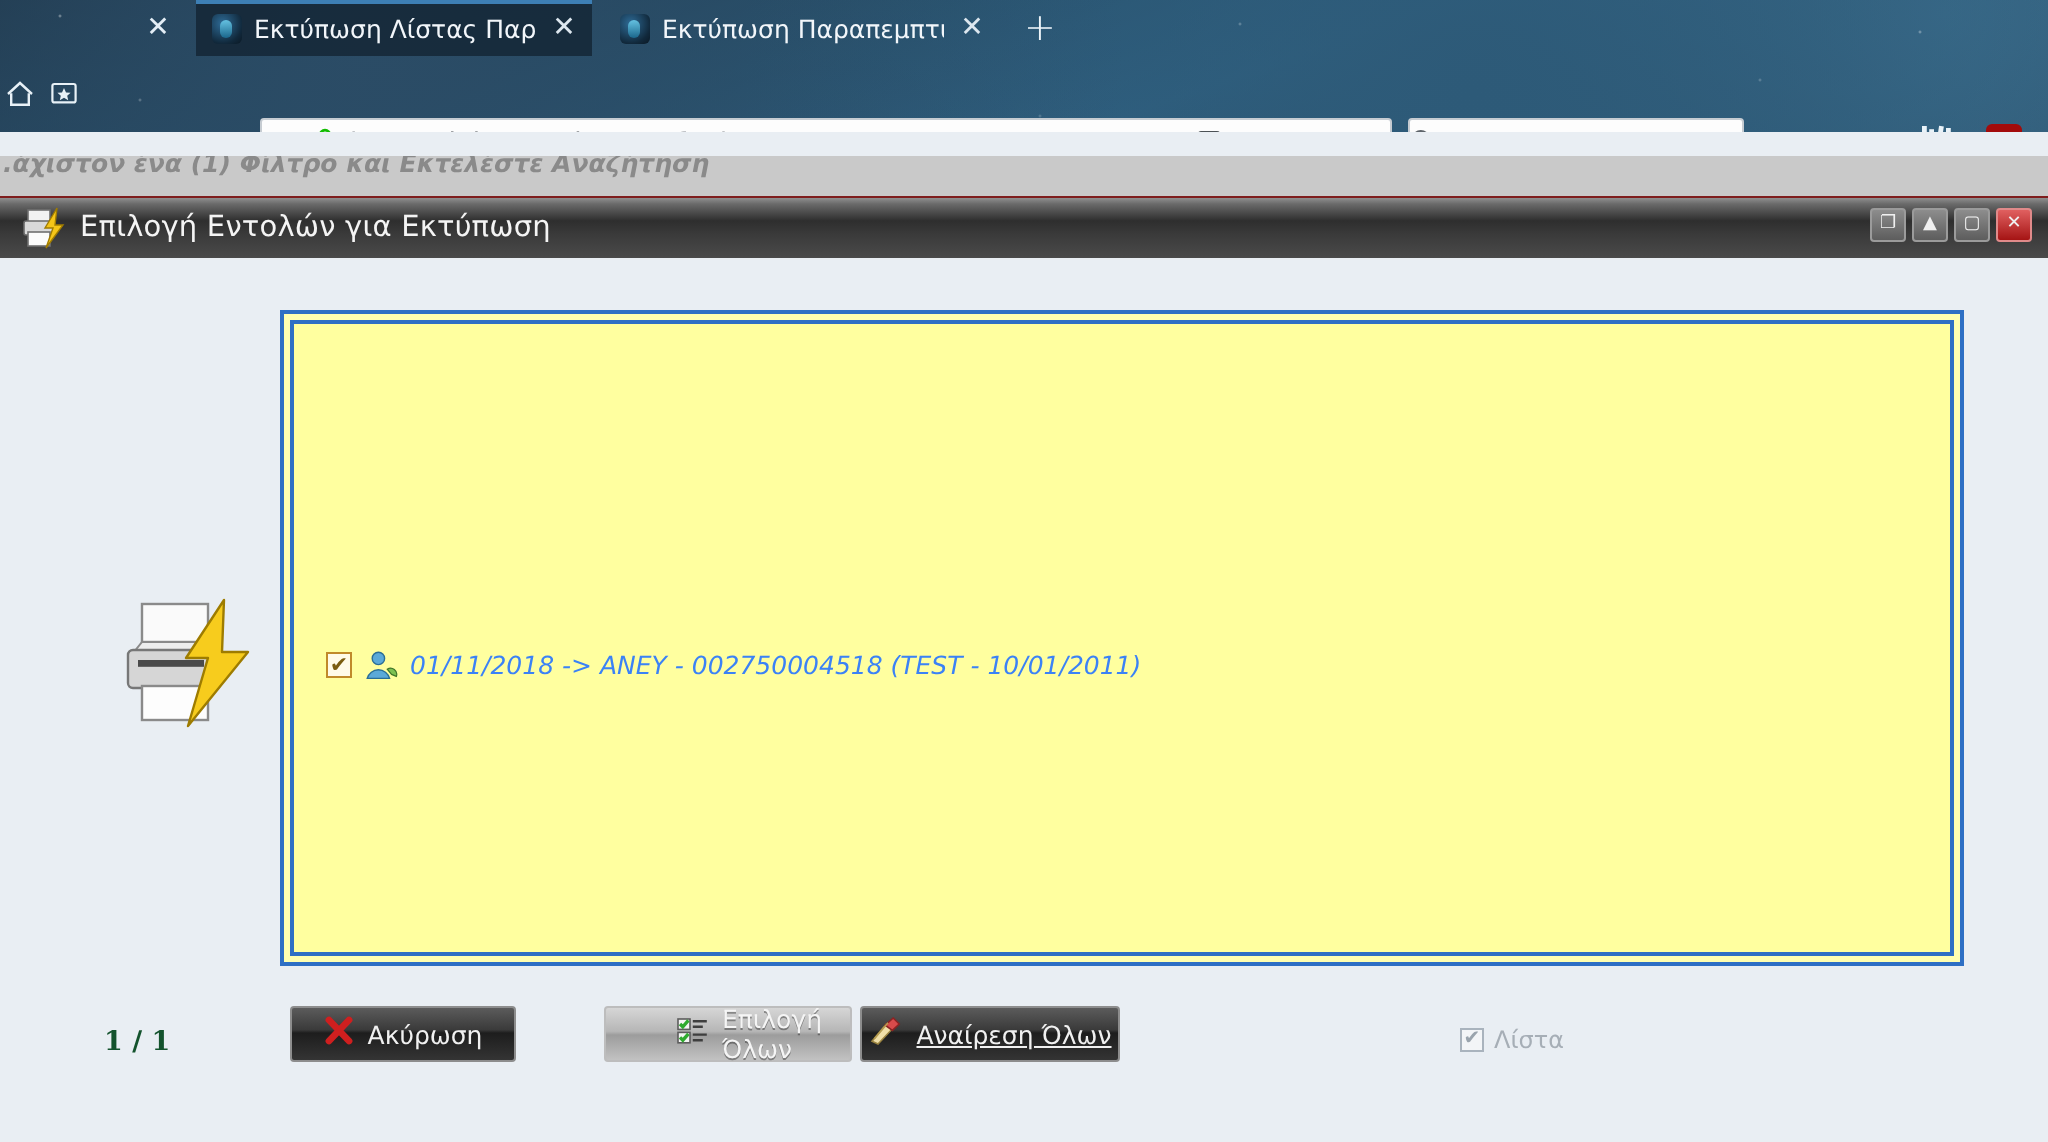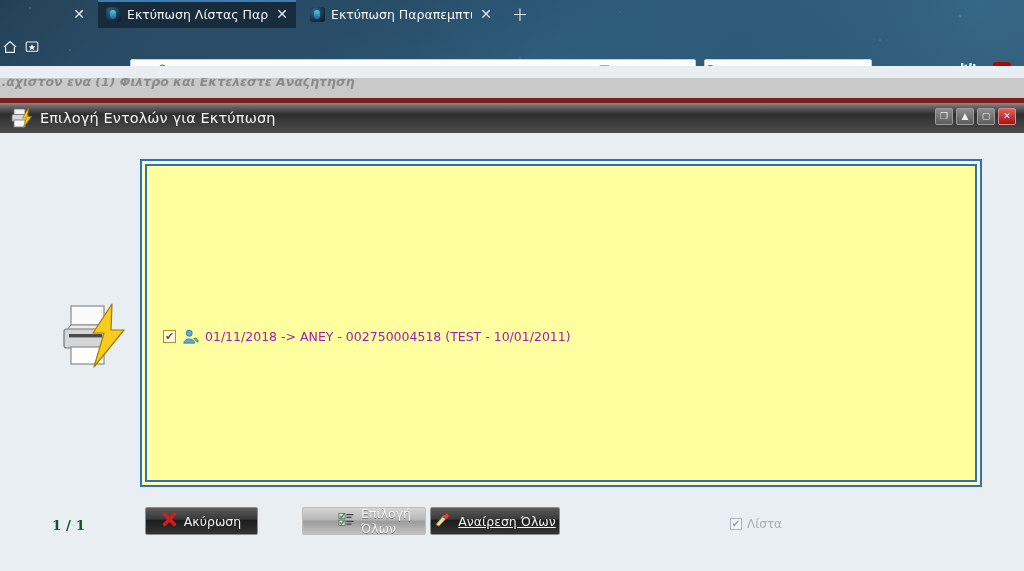--- a/index.html
+++ b/index.html
@@ -126,21 +126,21 @@
   #masked-hint span{
     position:absolute;left:-8px;top:-4px;
     font-size:12.5px;color:#8a8a8a;font-style:italic;font-weight:bold;
     white-space:nowrap;
   }
 
   
   #print-dialog{
     position:absolute;left:0;top:98px;width:1024px;height:473px;
     background:#e9eef3;
-    border-top:5px solid #7f1d1d;
+    border-top:1px solid #7f1d1d;
     box-sizing:border-box;
   }
   #dialog-titlebar{
     position:absolute;left:0;top:0;width:1024px;height:30px;
     background:linear-gradient(180deg,#8f8f8f 0%,#6a6a6a 10%,#2e2e2e 38%,#3a3a3a 60%,#4a4a4a 100%);
     display:flex;align-items:center;
   }
   #dialog-title-icon{margin-left:10px;width:24px;height:22px;position:relative;}
   #dialog-title{
     color:#f4f4f4;font-size:14.5px;margin-left:6px;letter-spacing:.1px;
@@ -173,21 +173,21 @@
     position:relative;overflow:hidden;
   }
   #order-list{position:absolute;left:16px;top:163px;display:flex;align-items:center;gap:6px;}
   #order-checkbox{
     width:13px;height:13px;box-sizing:border-box;
     border:1px solid #c08a2a;background:#fffbe8;
     display:flex;align-items:center;justify-content:center;
     color:#7a5c10;font-size:11px;line-height:1;
   }
   #person-icon{width:17px;height:15px;position:relative;}
-  #order-label{font-size:12.5px;color:#a21caf;white-space:nowrap;}
+  #order-label{font-size:12.5px;color:#3b82f6;white-space:nowrap;font-style:italic;}
 
   
   #side-printer{position:absolute;left:58px;top:200px;width:70px;height:66px;}
 
   
   #page-indicator{
     position:absolute;left:52px;top:414px;font-size:13.5px;
     font-weight:bold;color:#14532d;font-family:"DejaVu Serif","Liberation Serif",serif;
   }
   .dark-button{

